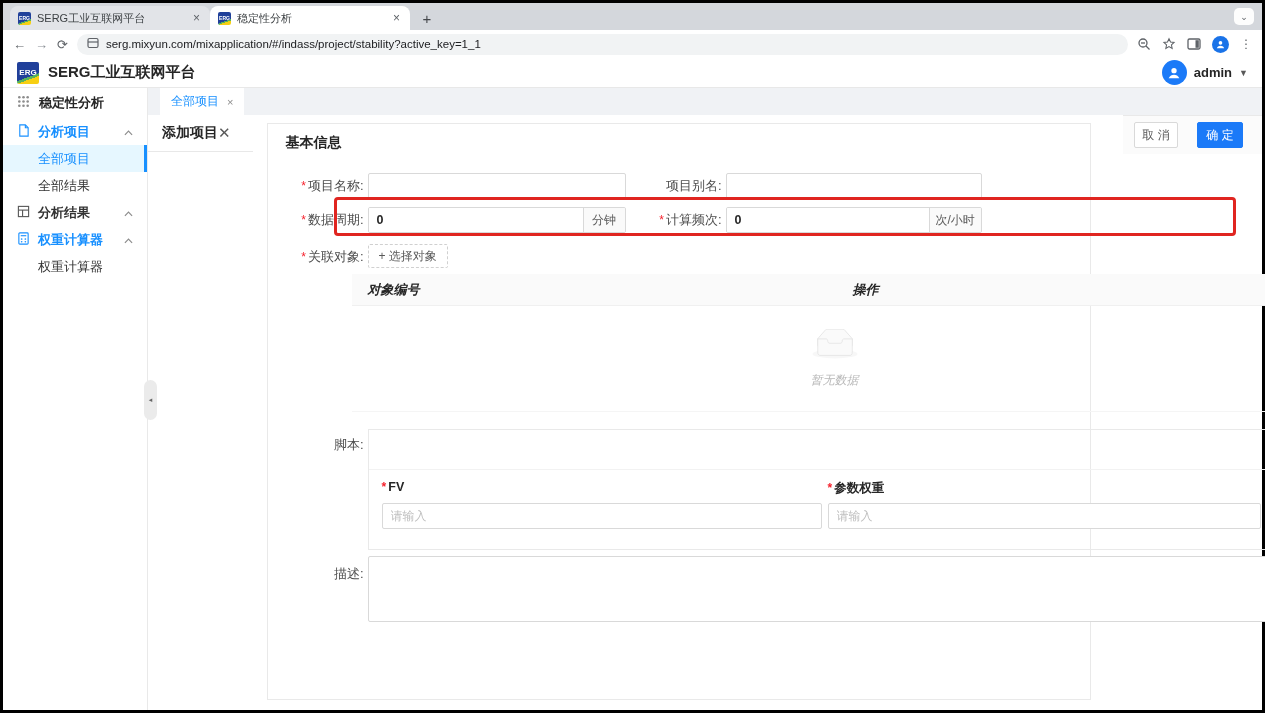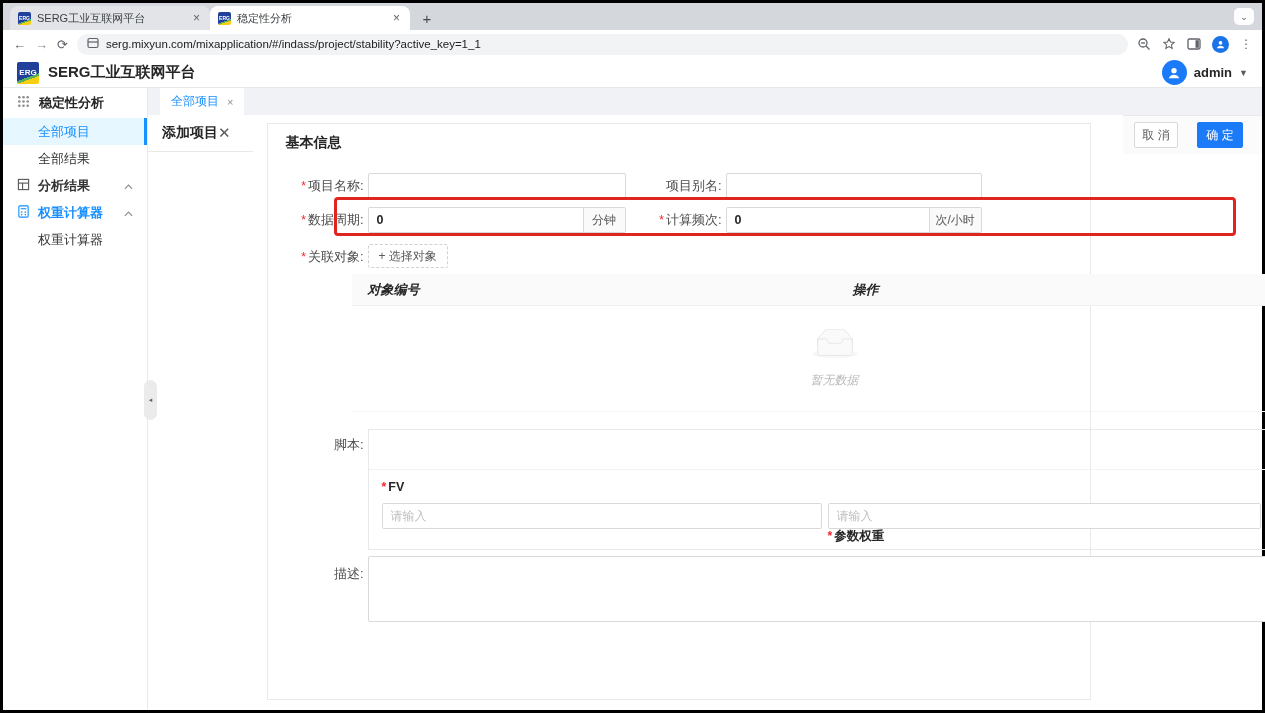--- a/index.html
+++ b/index.html
@@ -199,20 +199,34 @@
                   <circle cx="11.5" cy="7" r="1.4"></circle>
                   <circle cx="2.5" cy="11.5" r="1.4"></circle>
                   <circle cx="7" cy="11.5" r="1.4"></circle>
                   <circle cx="11.5" cy="11.5" r="1.4"></circle>
                 </g>
               </svg>
         </span>
         <span>稳定性分析</span>
       </div>
 
+      <div class="sb-item sb-group blue">
+        <span>
+          <svg width="13" height="13" viewBox="0 0 14 14">
+                <path d="M3 1h6l3 3v9H3z" fill="none" stroke="#1890ff" stroke-width="1.2"></path>
+                <path d="M9 1v3h3" fill="none" stroke="#1890ff" stroke-width="1.2"></path>
+              </svg>
+        </span>
+        <span>分析项目</span>
+        <span class="sb-chevron">
+          <svg width="9" height="6" viewBox="0 0 10 6">
+                <polyline points="1,5 5,1 9,5" fill="none" stroke="#8c8c8c" stroke-width="1.3"></polyline>
+              </svg>
+        </span>
+      </div>
       <div class="sb-item sb-sub selected">
         <span>全部项目</span>
       </div>
 
       <div class="sb-item sb-sub">
         <span>全部结果</span>
       </div>
       <div class="sb-item sb-group">
         <span>
           <svg width="13" height="13" viewBox="0 0 14 14">
@@ -345,21 +359,21 @@
                             <rect x="1.2" y="8.4" width="4.4" height="4.4"></rect>
                           </g>
                           <rect x="8.4" y="9.4" width="4.4" height="3.4" fill="#1890ff"></rect>
                         </svg>
                   </span>
                 </div>
               </div>
               <div class="fvlabel" style="left:13px;">
                 <span class="req">*</span><span>FV</span>
               </div>
-              <div class="fvlabel" style="left:459px;margin-top:48px;">
+              <div class="fvlabel" style="left:459px;">
                 <span class="req">*</span><span>参数权重</span>
               </div>
               <div class="fvlabel" style="left:898px;">
                 <span>操作</span>
               </div>
               <input class="fvinput" style="left: 13px; width: 440px;" placeholder="请输入">
               <input class="fvinput" style="left: 459px; width: 433px;" placeholder="请输入">
               <div class="addrow-btn">+</div>
             </div>
 

